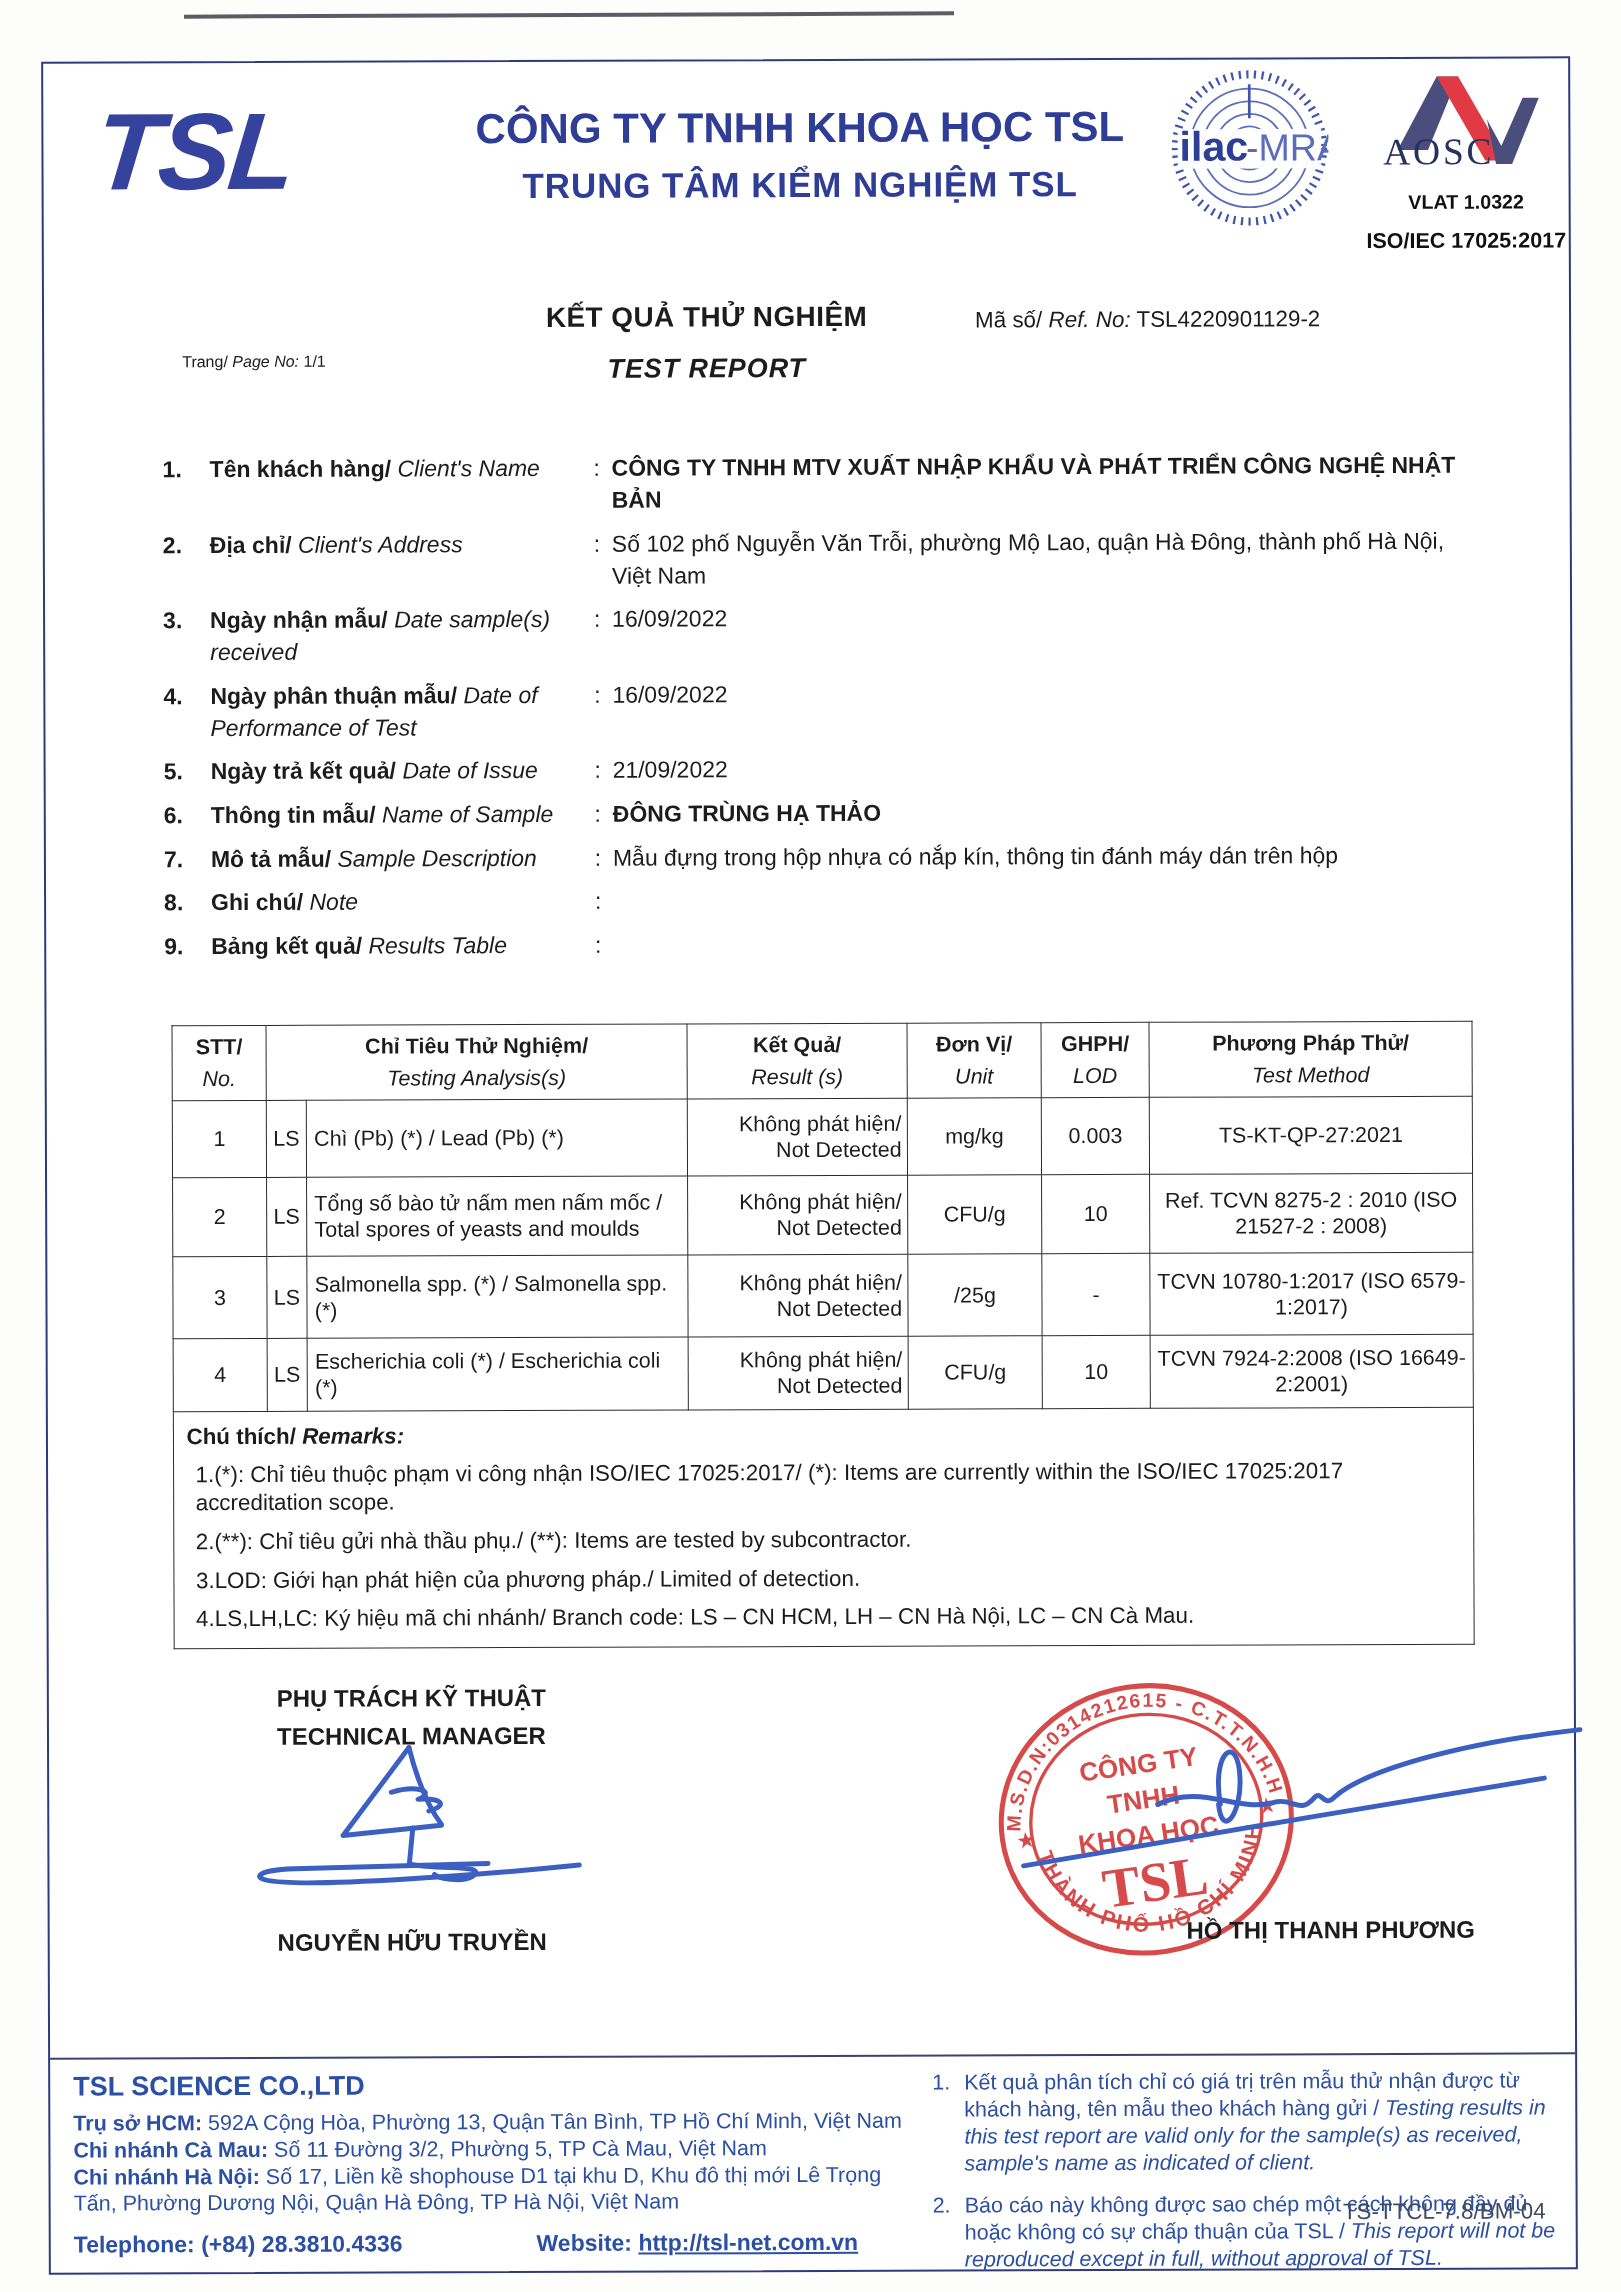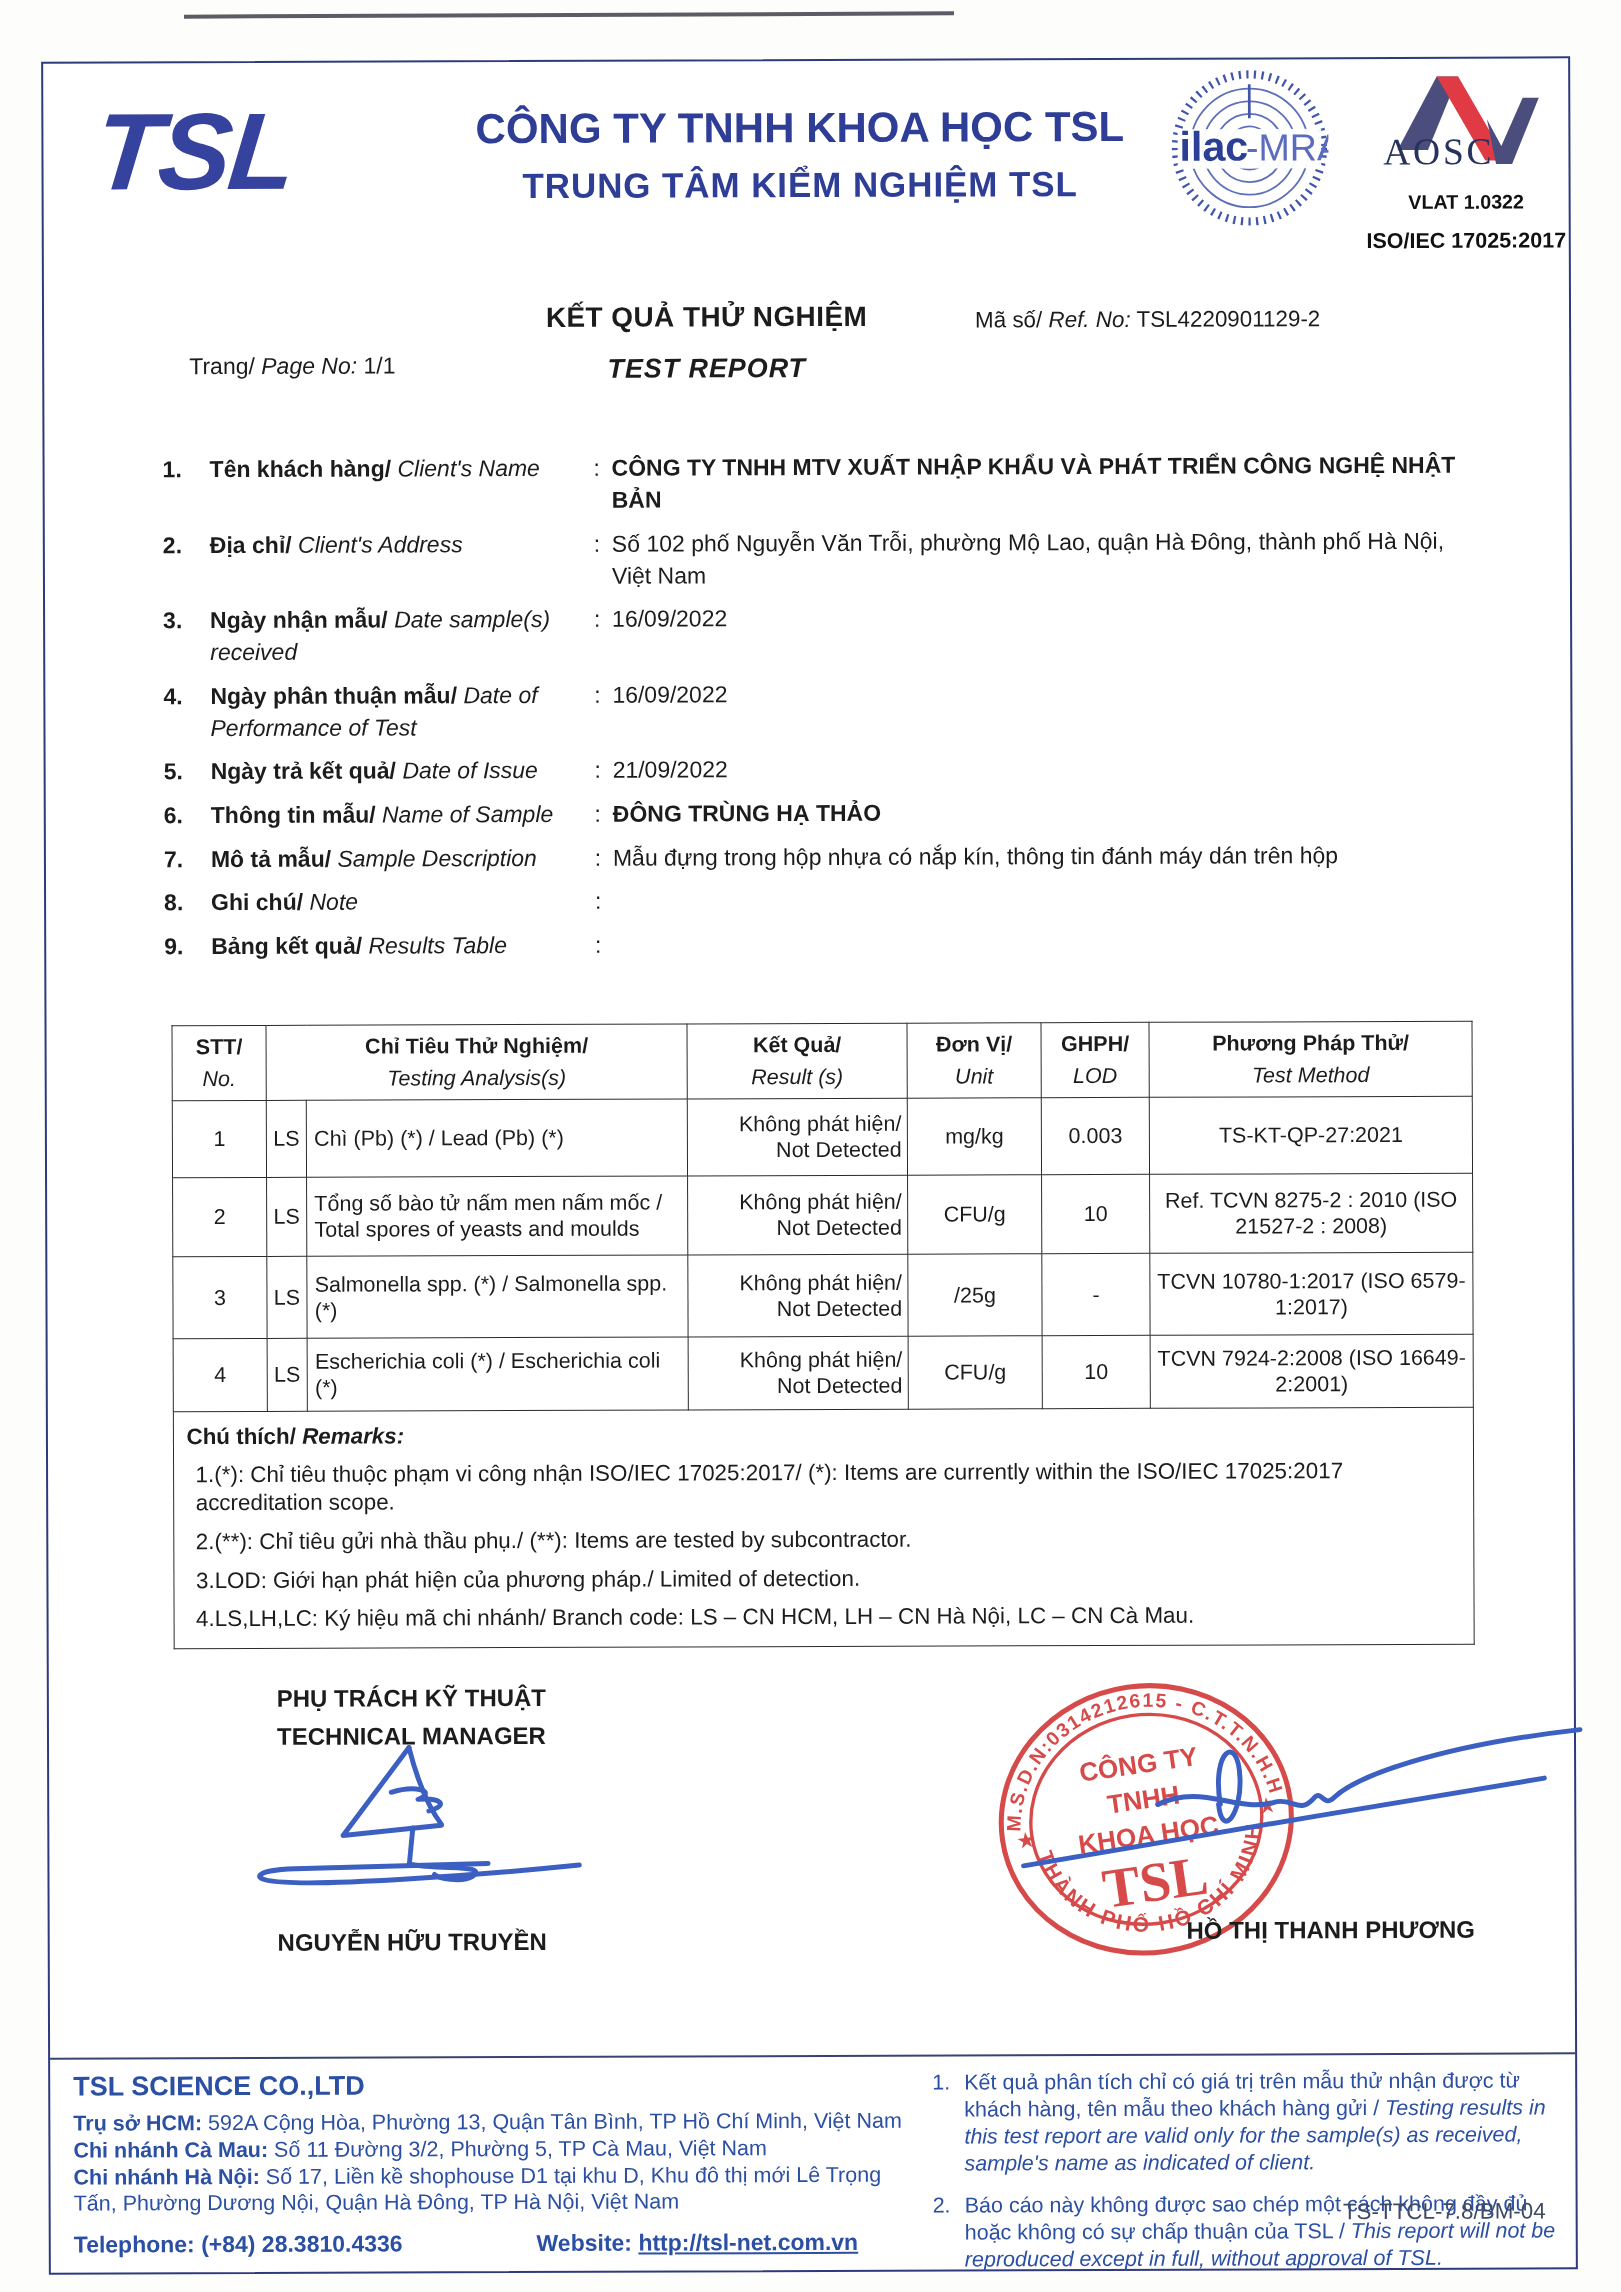--- a/index.html
+++ b/index.html
@@ -22,21 +22,21 @@
   .head-center .l2{font-size:35px; font-weight:bold; margin-top:12.5px; letter-spacing:0.9px;}
   .ilac{position:absolute; left:1127px; top:5.4px; width:158px; height:167px;}
   .aosc{position:absolute; left:1315px; top:5.4px; width:215px; text-align:center;}
   .aosc .vlat{font-size:19.7px; font-weight:bold; color:#111; margin-top:18px;}
   .aosc .iso{font-size:21.5px; font-weight:bold; color:#111; margin-top:14.3px;}
   
   .title-block{position:absolute; left:385px; top:240px; width:555px; text-align:center;}
   .title-vi{font-size:28px; font-weight:bold; letter-spacing:0.4px;}
   .title-en{font-size:27px; font-weight:bold; font-style:italic; margin-top:19.7px; letter-spacing:0.9px;}
   .ref-block{position:absolute; left:931px; top:247px; font-size:22.4px;}
-  .page-block{position:absolute; left:145px; top:290px; font-size:23px;}
+  .page-block{position:absolute; left:138px; top:290px; font-size:16px;}
   .it{font-style:italic;}
   
   .items{position:absolute; left:118px; top:390px; width:1325px;}
   .item{display:grid; grid-template-columns:47px 372px 30px 1fr; margin-bottom:11.6px;
     font-size:23px; line-height:32px;}
   .item .no{font-weight:bold;}
   .item .lbl .lv{font-weight:bold;}
   .item .lbl .le{font-style:italic;}
   .item .colon{text-align:center;}
   .item .val{max-width:860px;}

